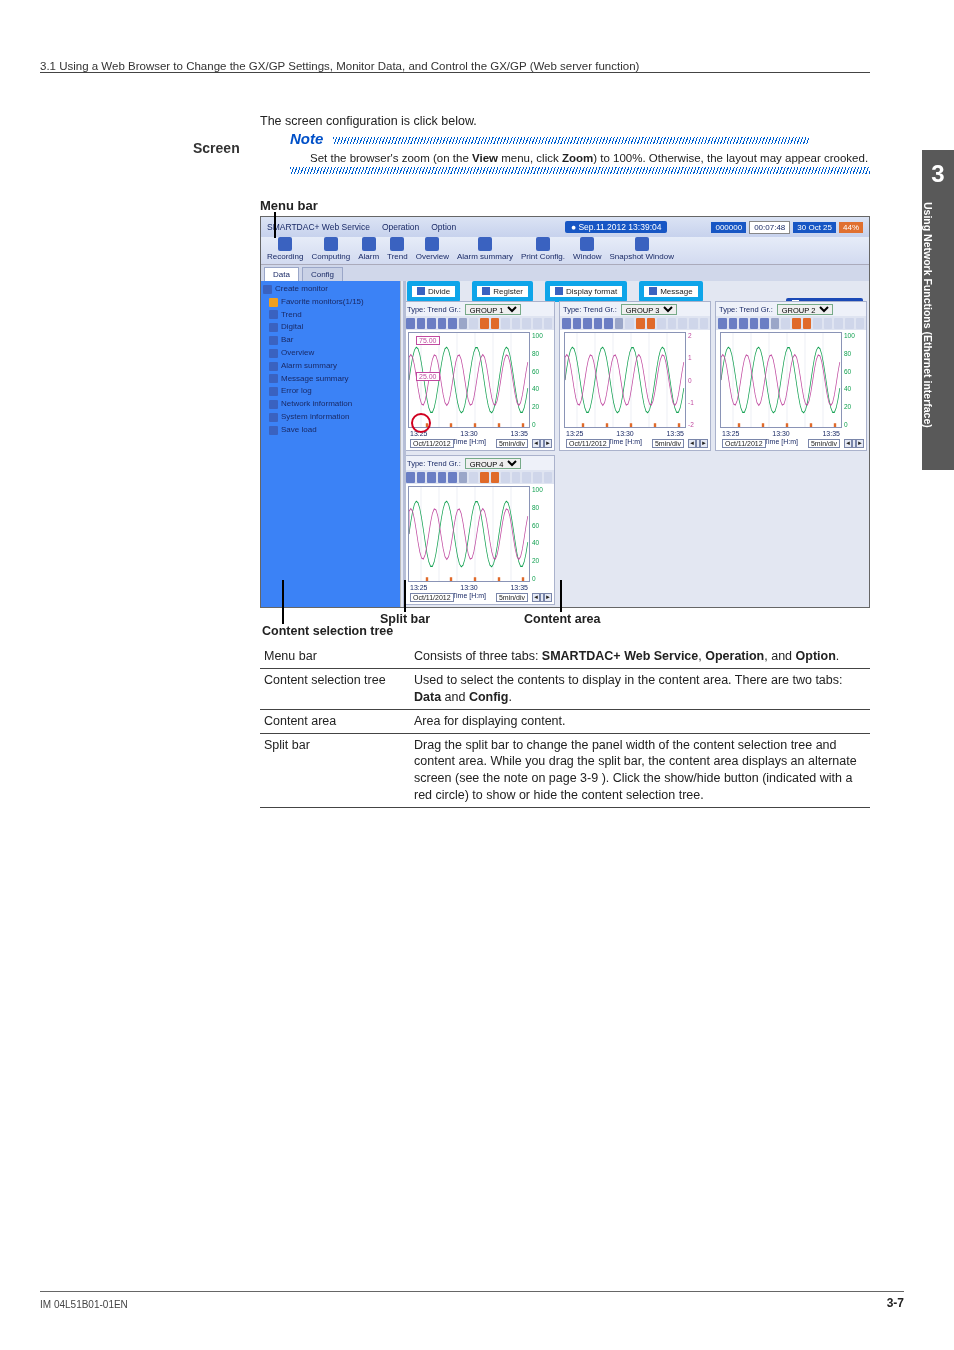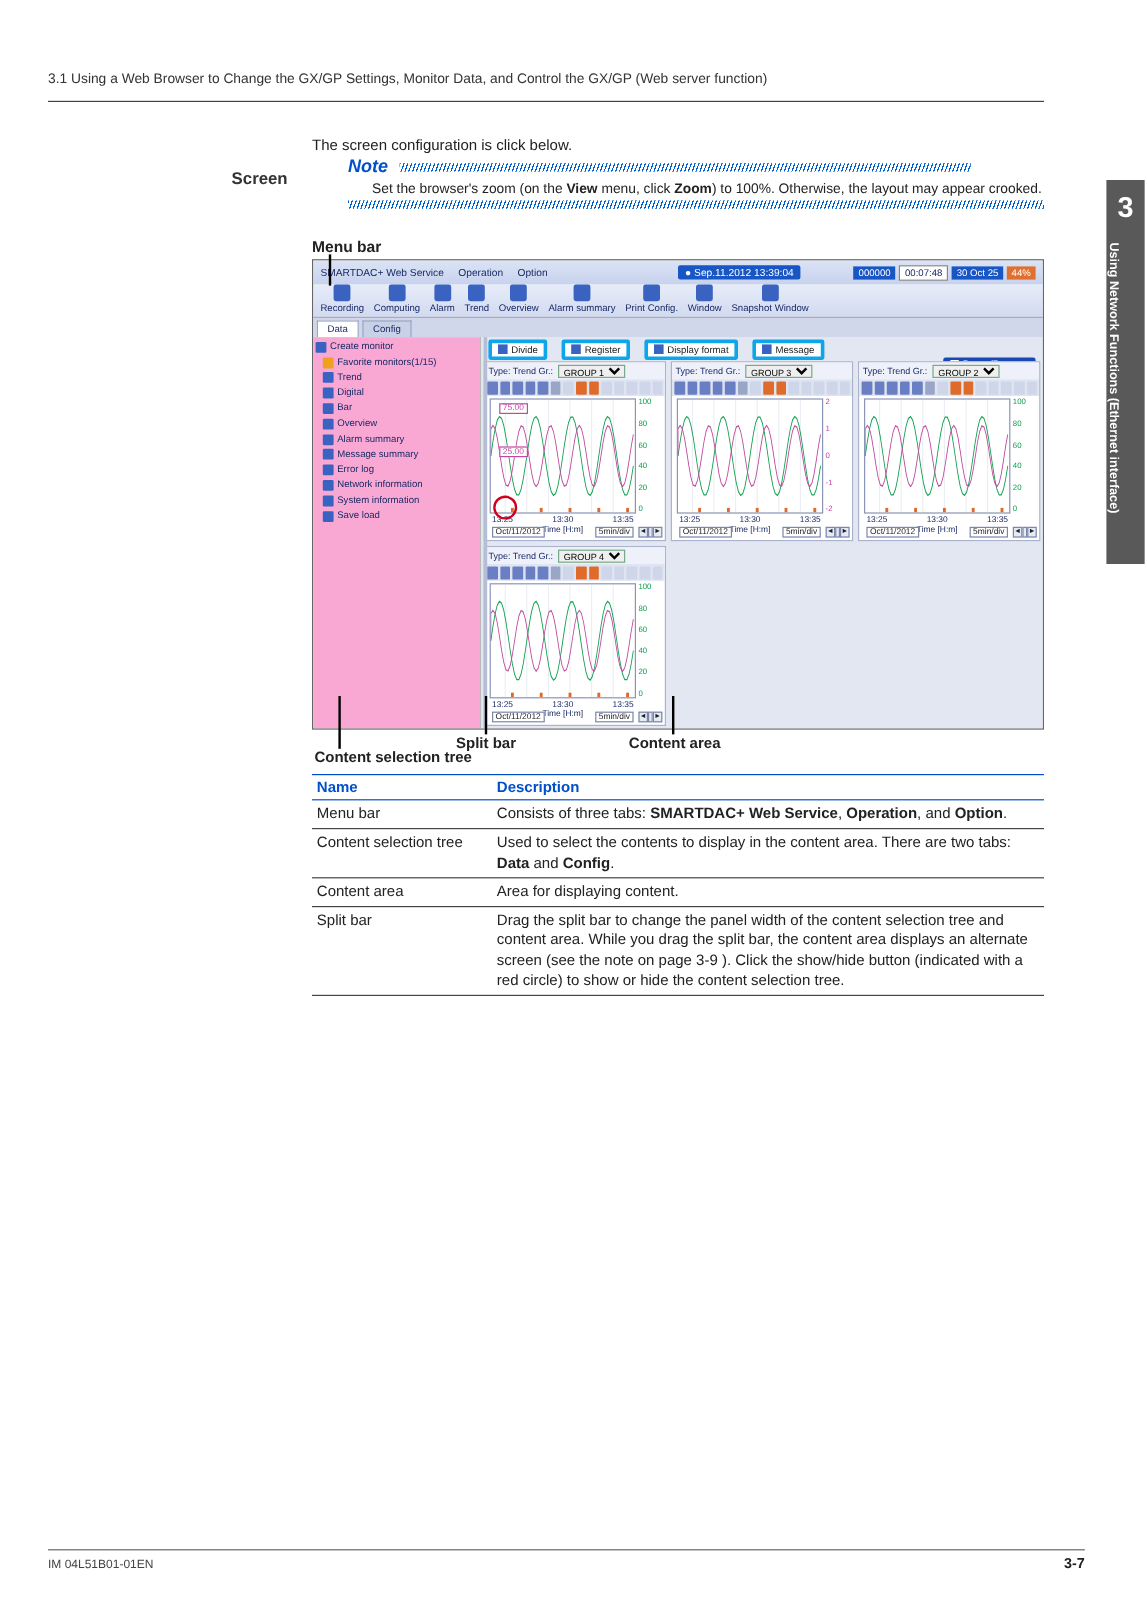--- a/index.html
+++ b/index.html
@@ -41,21 +41,21 @@
 
   
   .sec-heading {
     position: absolute;
     left: 40px;
     top: 60px;
     width: 830px;
     border-bottom: 1px solid #444;
     font-size: 11.5px;
     color: #333;
-    padding-bottom: 12px;
+    padding-bottom: 0;
   }
 
   
   .screen-label {
     position: absolute;
     left: 193px;
     top: 92px;
     font-weight: bold;
     font-size: 14px;
     color: #333;
@@ -171,21 +171,21 @@
   }
   .shot .tabbar .tab.inactive { background:#c9d1e6; }
 
   .shot .body {
     position: relative;
     display:flex;
     height: calc(100% - 64px);
   }
   .shot .tree {
     width: 140px;
-    background:#f9a8d4;
+    background:#3b82f6;
     border-right:1px solid #bbb;
     font-size:8px;
     color:#1a2a66;
     padding:2px;
     line-height:1.35;
   }
   .shot .tree .row { display:flex; align-items:center; gap:3px; padding:1px 0 1px 6px;}
   .shot .tree .row .tic { width:9px;height:9px;background:#3a62c0;border-radius:1px;flex:none;}
   .shot .tree .row.fav .tic{ background:#f0a020;}
   .shot .tree .row.hdr { padding-left:0;}
@@ -195,21 +195,21 @@
     position:relative;
     padding:2px;
   }
   .shot .toolstrip {
     height:16px;
     display:flex; gap:12px; align-items:center;
     font-size:8px; padding:0 4px;
   }
   .shot .toolstrip .btn {
     display:flex; align-items:center; gap:3px;
-    padding:1px 5px; background:#fff; border:3px solid #0ea5e9; border-radius:2px;
+    padding:1px 5px; background:#fff; border:5px solid #0ea5e9; border-radius:2px;
   }
   .shot .toolstrip .btn .sq { width:8px;height:8px;background:#3a62c0;}
   .shot .toolstrip .flex1{flex:1;}
   .shot .pausebtn {
     background:#1a49b6; color:#fff; padding:1px 6px; border-radius:2px;
     display:flex;align-items:center;gap:3px;margin-top:24px;
   }
   .shot .pausebtn .psq{width:7px;height:7px;background:#fff;}
 
   .shot .panels {
@@ -758,24 +758,20 @@
 <div class="callout-label" style="left:380px; top:612px;">Split bar</div>
 
 <div class="callout-line v" style="left:560px; top:580px; height:32px;"></div>
 <div class="callout-label" style="left:524px; top:612px;">Content area</div>
 
 <div class="callout-line v" style="left:282px; top:580px; height:44px;"></div>
 <div class="callout-label" style="left:262px; top:624px;">Content selection tree</div>
 
 <table class="desc">
   <tbody>
-      <tr>
-    <th>Name</th>
-    <th>Description</th>
-  </tr>
   <tr>
     <td>Menu bar</td>
     <td>
       <span>Consists of three tabs: </span><b>SMARTDAC+ Web Service</b><span>, </span><b>Operation</b><span>, and </span><b>Option</b><span>.</span>
     </td>
   </tr>
   <tr>
     <td>Content selection tree</td>
     <td>
       <span>Used to select the contents to display in the content area. There are two tabs: </span><b>Data</b><span> and </span><b>Config</b><span>.</span>

